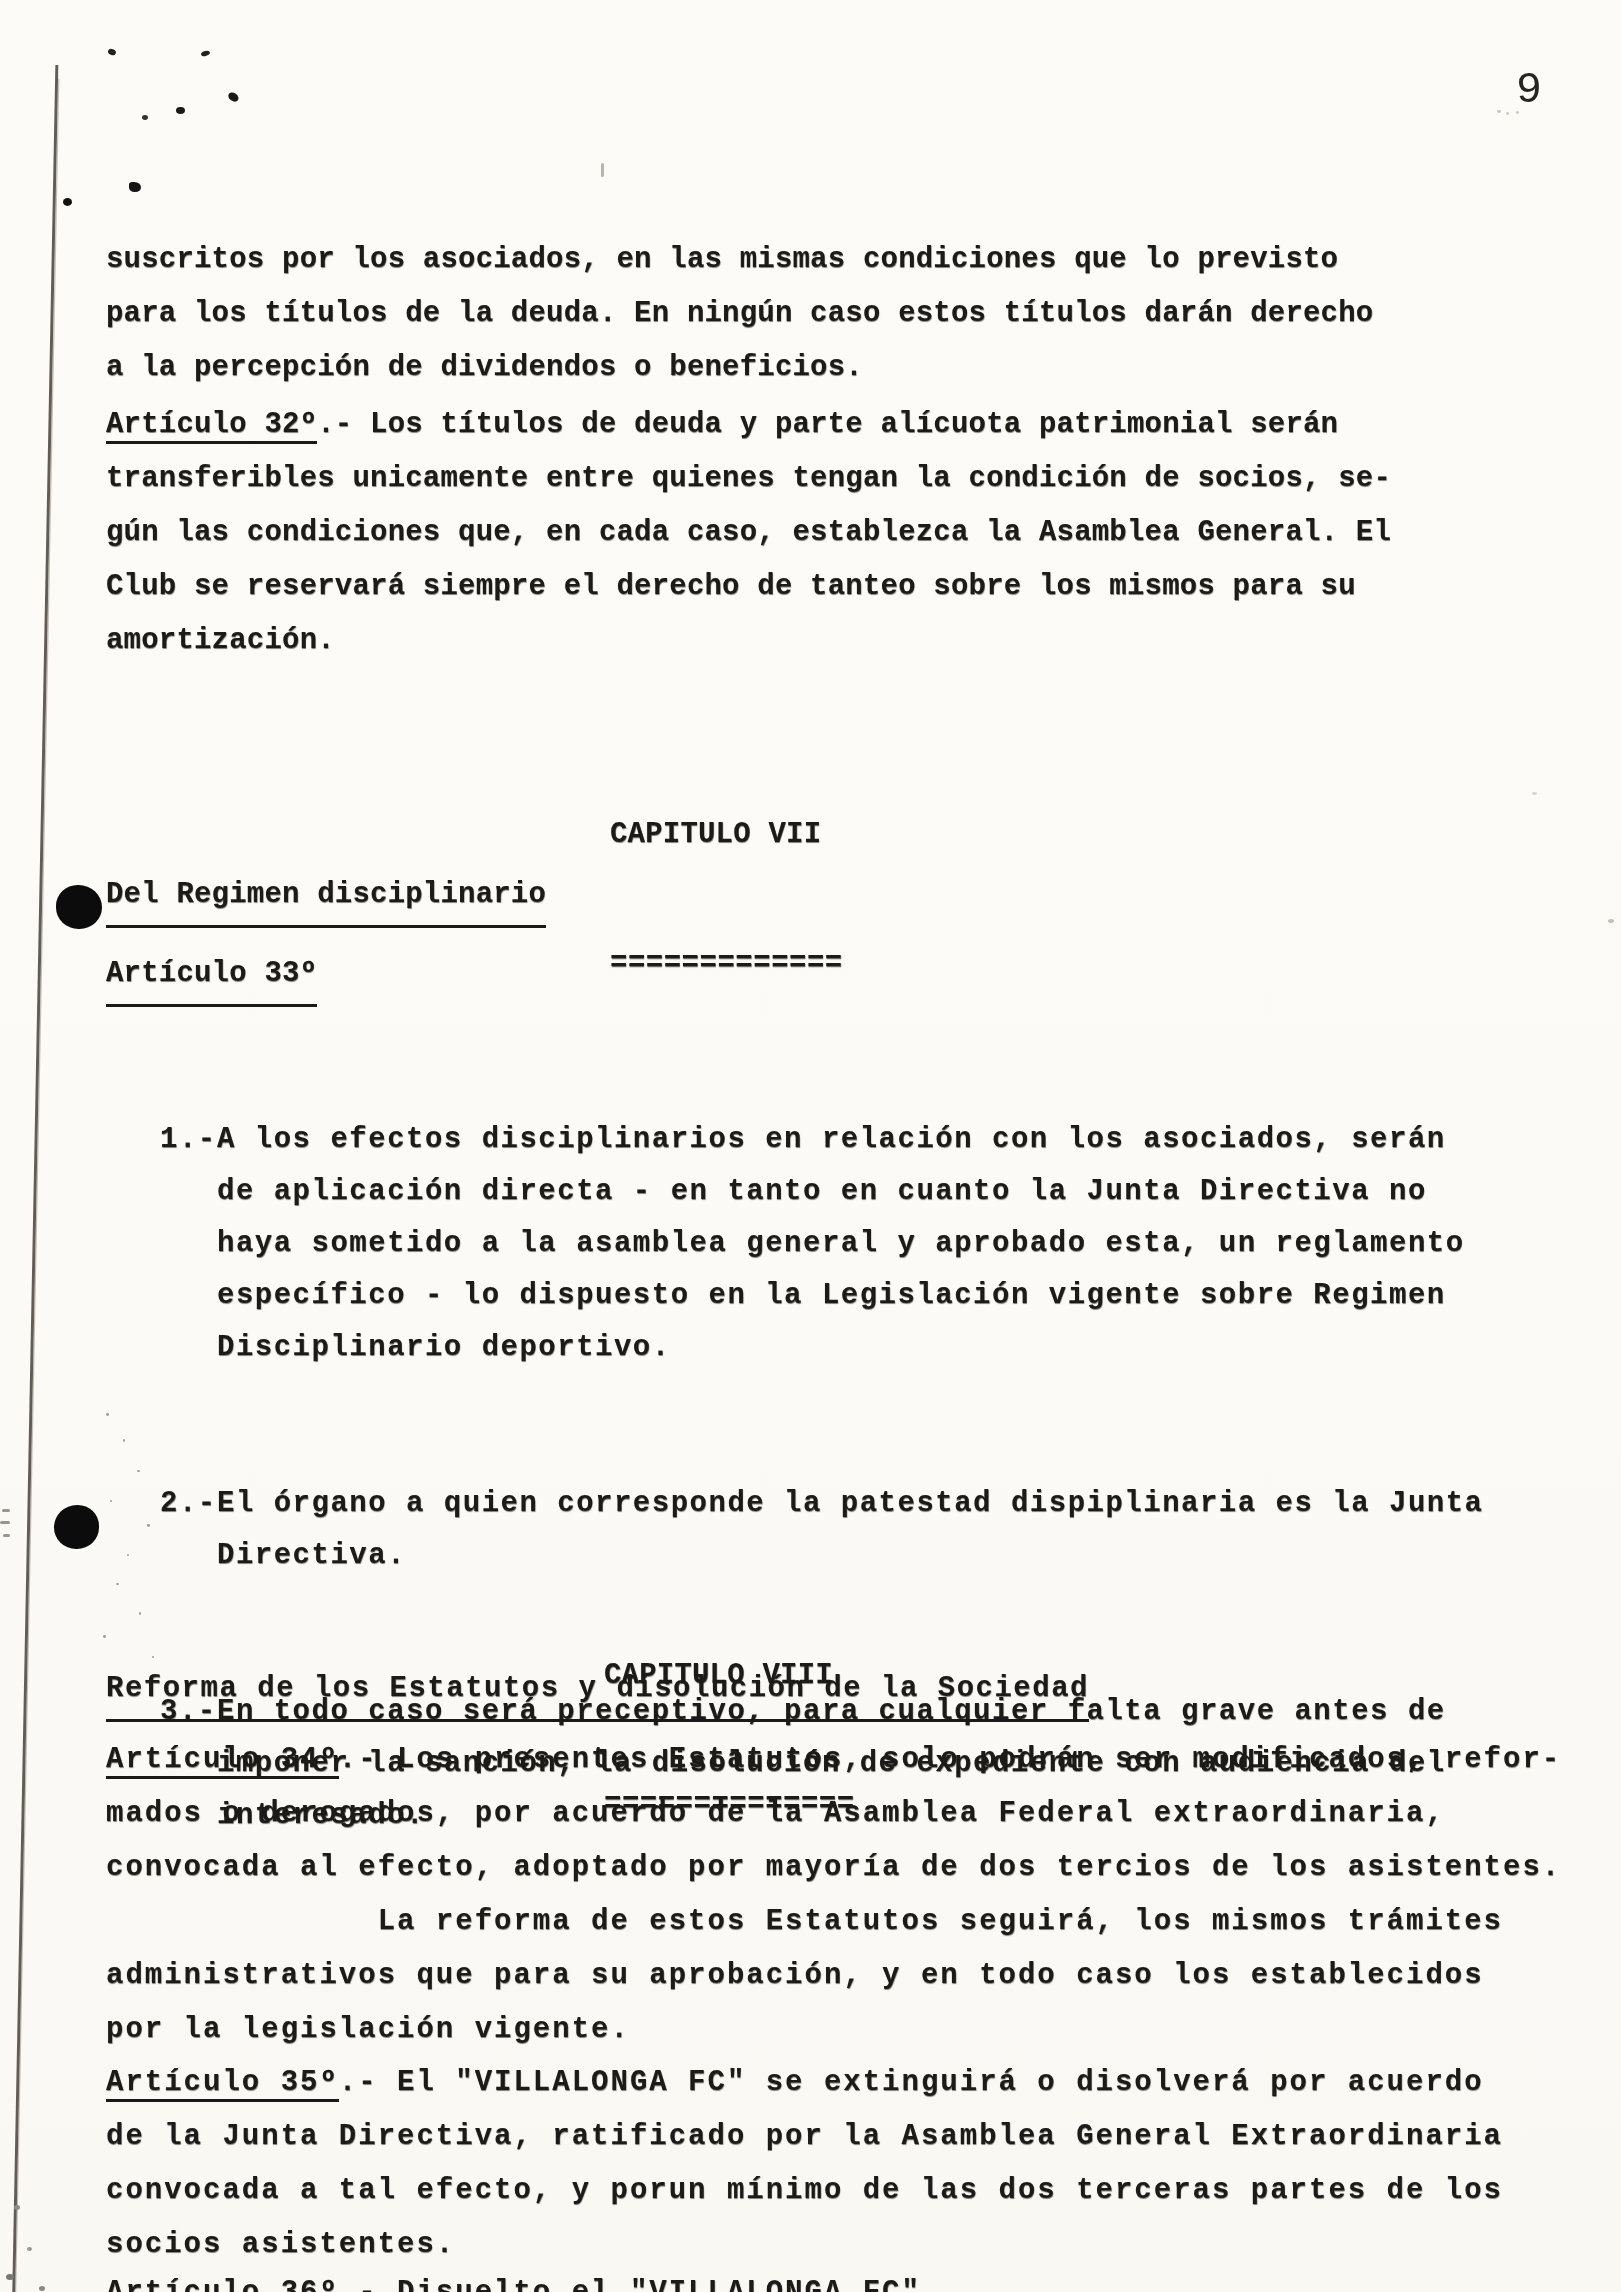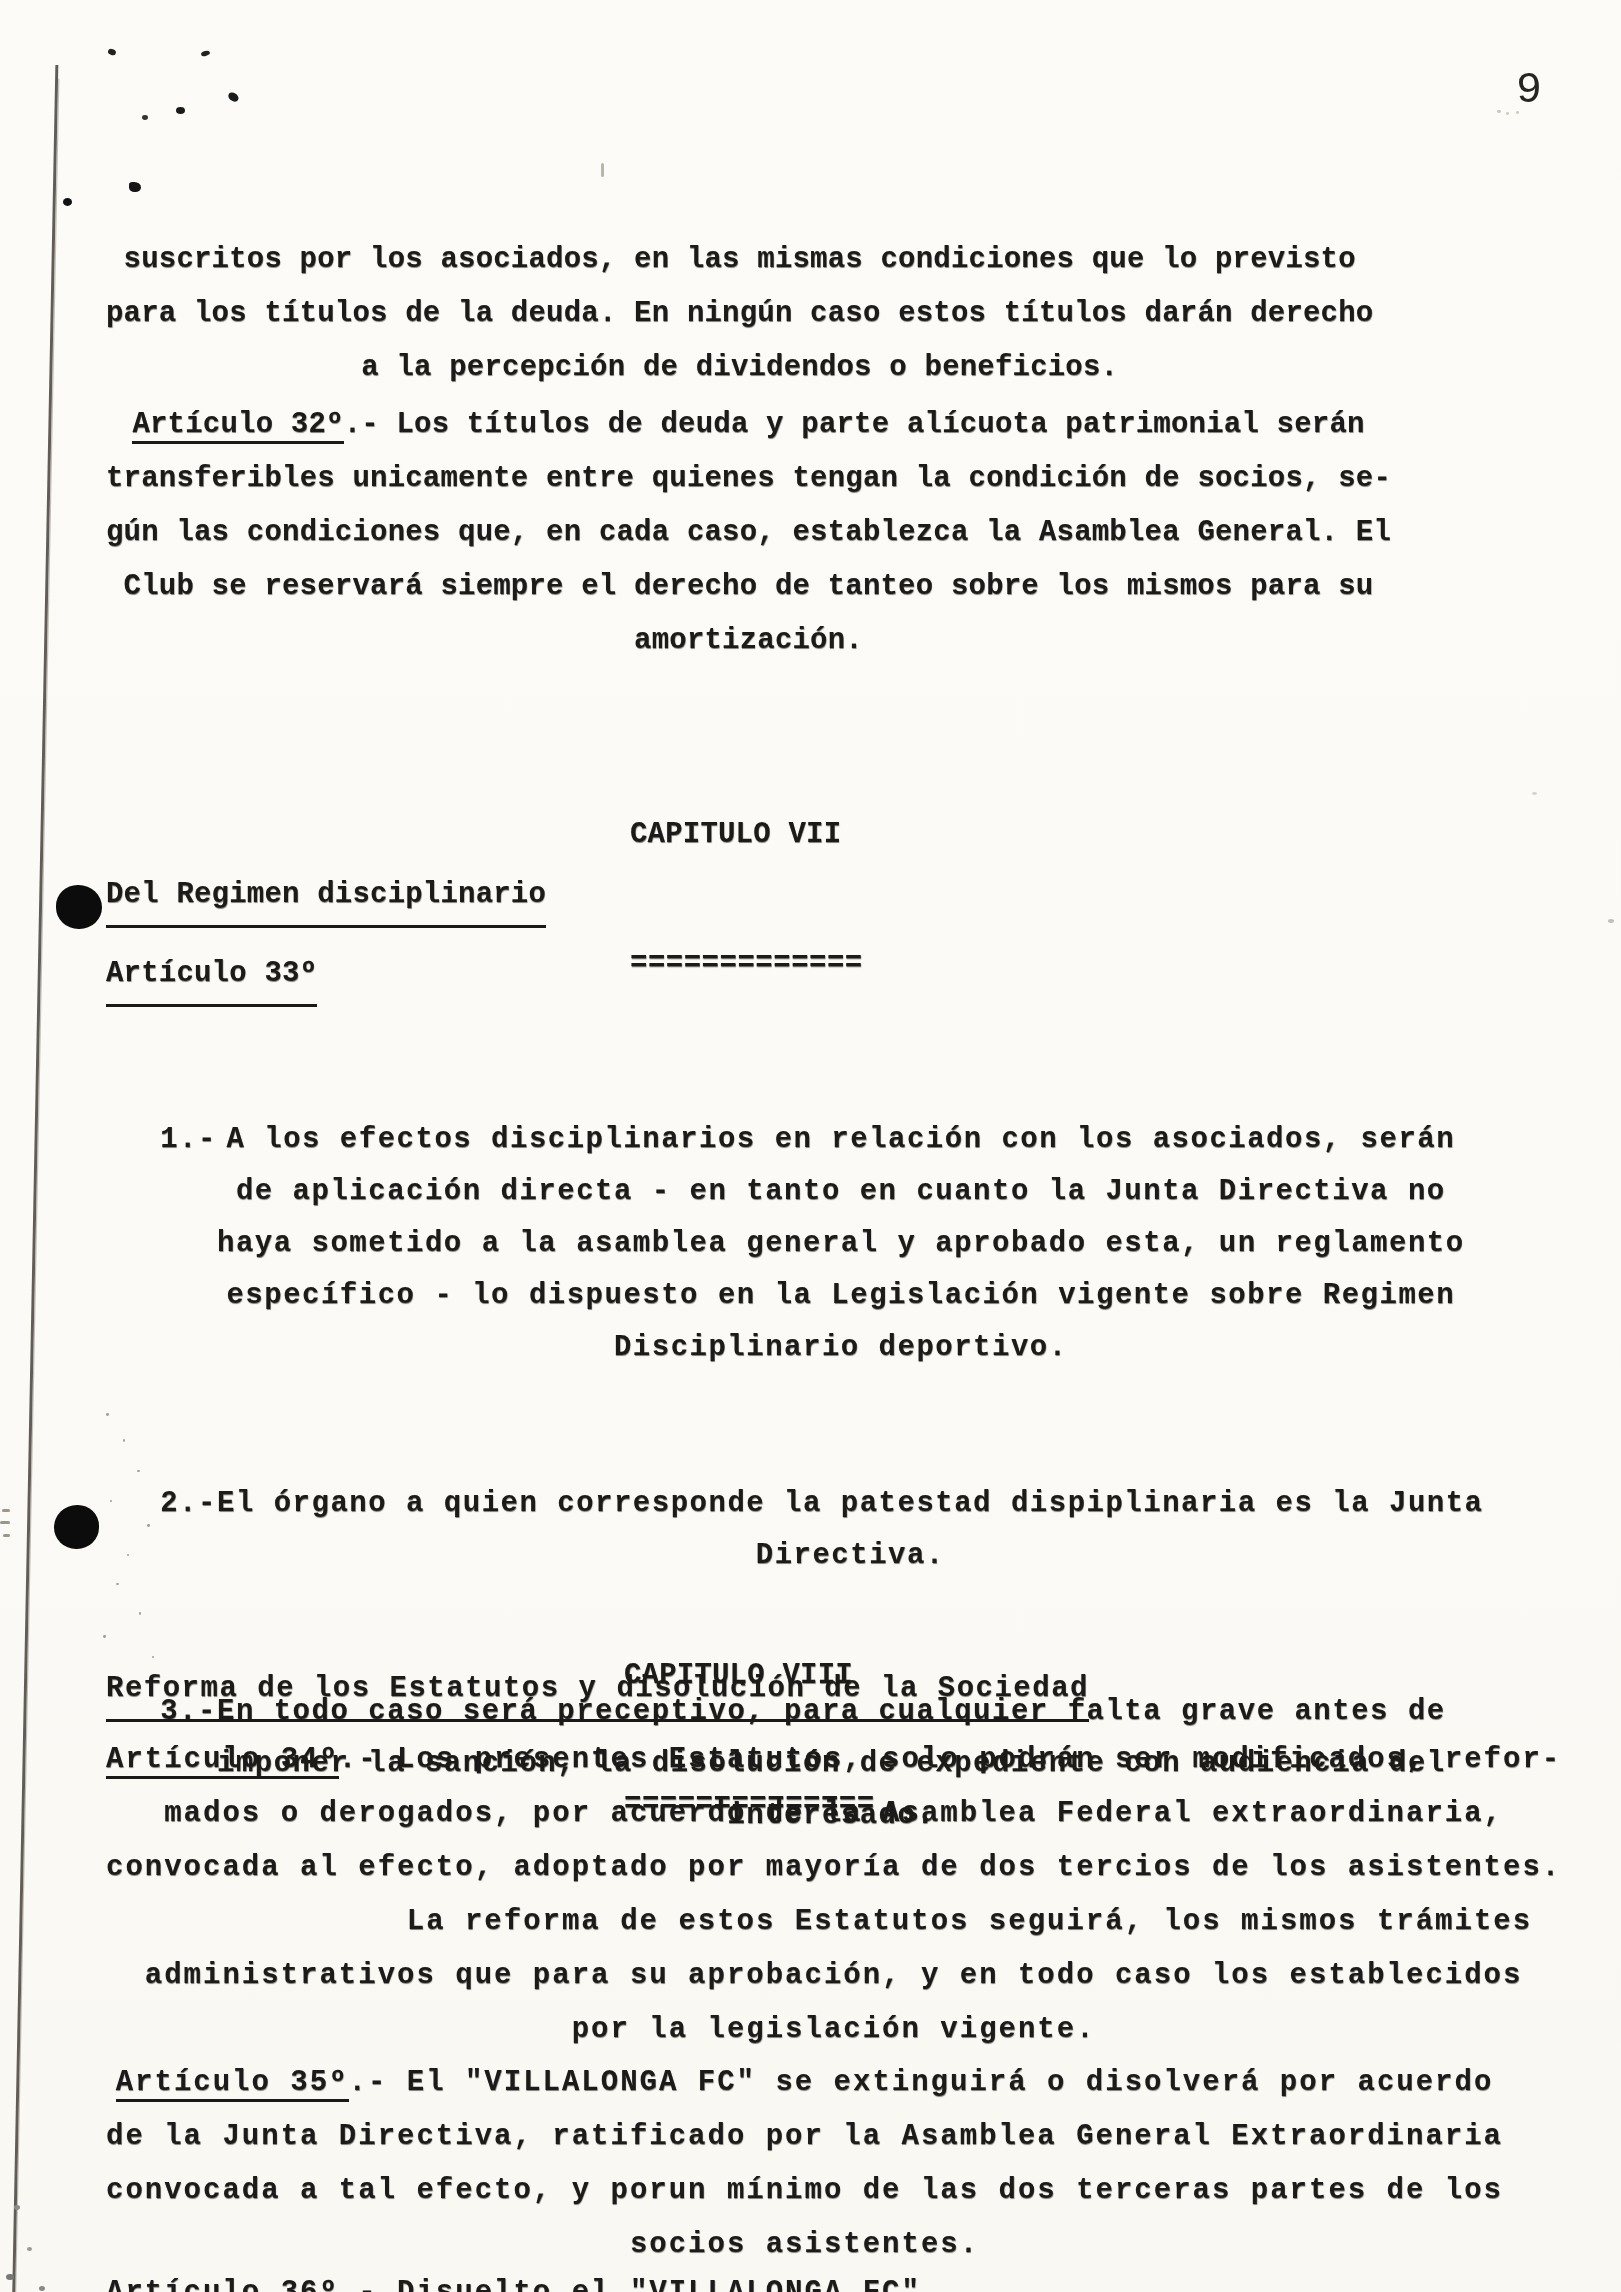--- a/index.html
+++ b/index.html
@@ -12,27 +12,27 @@
     font-family:"Liberation Mono","DejaVu Sans Mono",monospace;
     font-weight:700;
     color:#1c1b19;
   }
   .txt{
     white-space:pre;
     font-size:29px;
     line-height:54px;
     text-shadow:0.4px 0.6px 0.8px rgba(28,25,20,0.55);
   }
-  .block{position:absolute;left:106px;text-align:center;}
+  .block{position:absolute;left:106px;}
   .ls0{letter-spacing:0.2px}
   .ls1{letter-spacing:1.5px}
   .ls2{letter-spacing:2px}
   .u{border-bottom:3.9px solid #1b1a18;padding-bottom:0;}
   .hu{width:fit-content;border-bottom:3.9px solid #1b1a18;padding-bottom:2.9px;}
-  .chapter{position:absolute;line-height:47px;margin-left:20px;}
+  .chapter{position:absolute;line-height:47px;}
   .chapter .rule{margin-top:-11.8px;letter-spacing:0.5px;}
   .list{line-height:52px;}
   .li{display:flex;}
   .li .num{flex:0 0 57px;}
   .pagenum{
     position:absolute;left:1517px;top:63px;
     font-family:"Liberation Sans","DejaVu Sans",sans-serif;
     font-size:43px;font-weight:400;color:#262522;
   }
   .blob{position:absolute;background:#0c0c0c;border-radius:48% 52% 50% 50%;}

